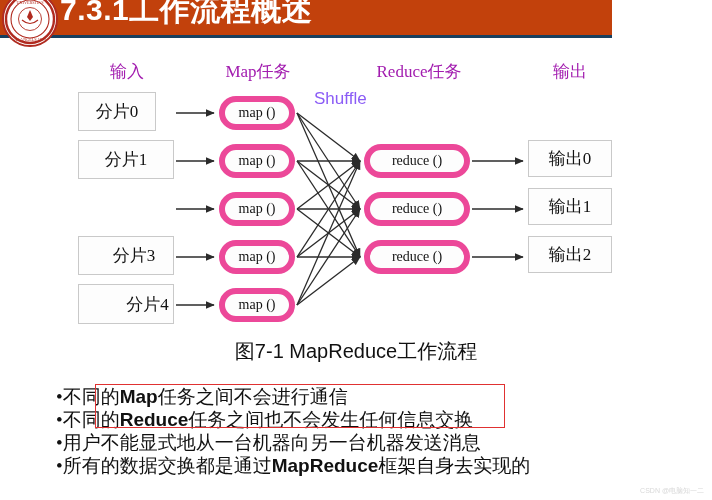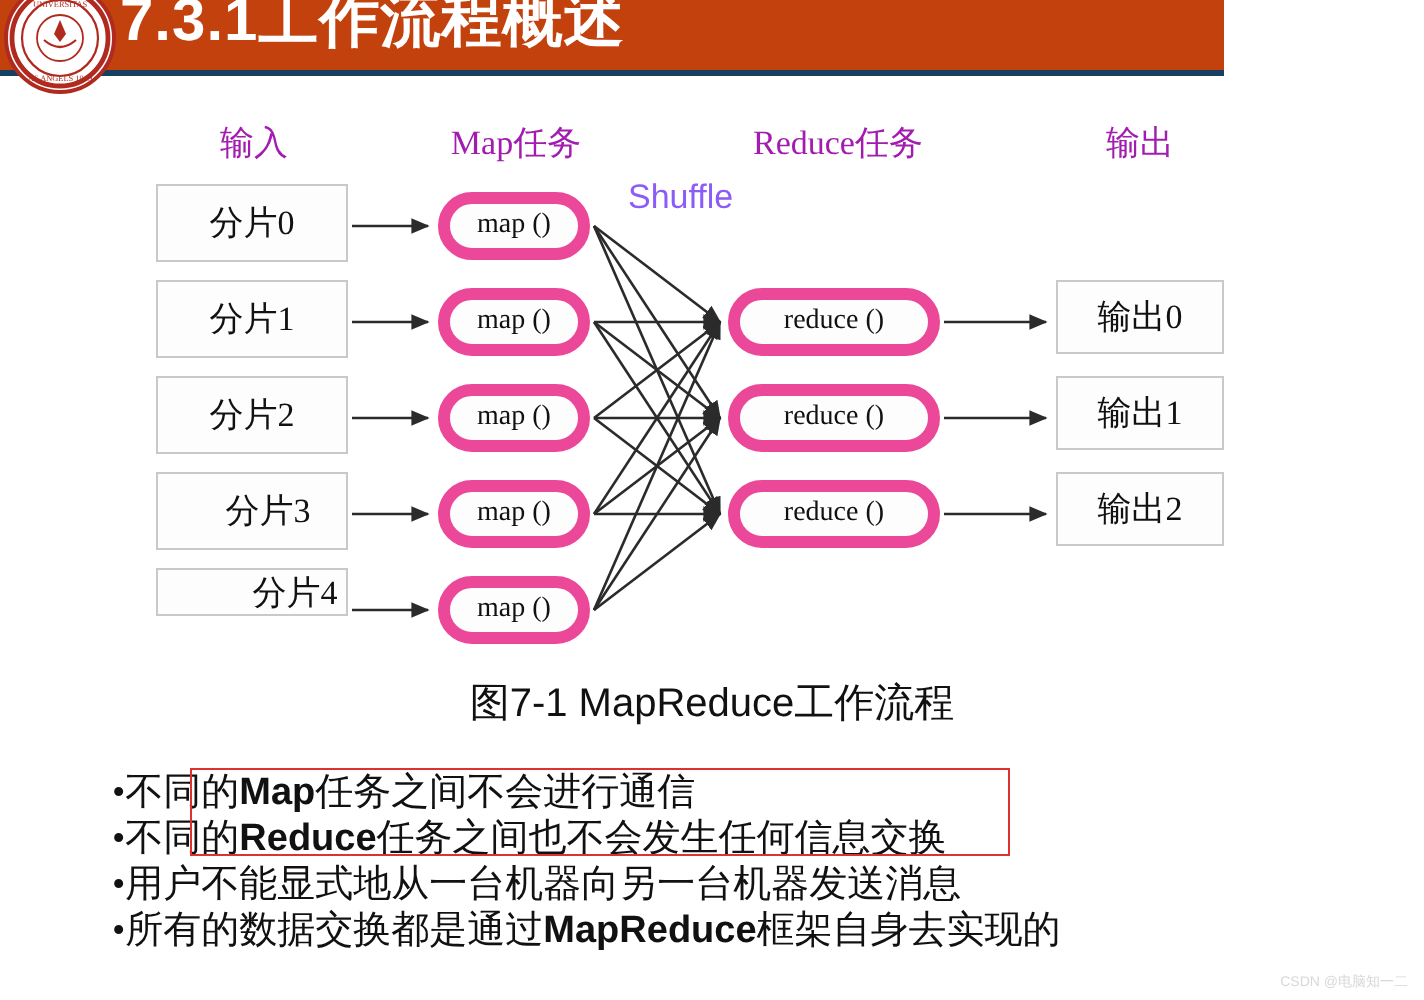--- a/index.html
+++ b/index.html
@@ -123,25 +123,24 @@
 
   <div class="diagram">
 
     <div class="col-head" style="left:81px;top:22px;width:92px;">输入</div>
     <div class="col-head" style="left:202px;top:22px;width:112px;text-align:center;">Map任务</div>
     <div class="col-head" style="left:352px;top:22px;width:134px;">Reduce任务</div>
     <div class="col-head" style="left:522px;top:22px;width:96px;">输出</div>
 
     <div class="shuffle-label">Shuffle</div>
 
-    <div class="box" style="left:78px;top:54px;width:96px;height:39px;">分片0</div>
+    <div class="box" style="left:78px;top:54px;width:78px;height:39px;">分片0</div>
     <div class="box" style="left:78px;top:102px;width:96px;height:39px;">分片1</div>
-    <div class="box" style="left:78px;top:150px;width:96px;height:39px;">分片2</div>
     <div class="box" style="left:78px;top:198px;width:96px;height:39px;padding-left:16px;">分片3</div>
-    <div class="box" style="left:78px;top:246px;width:96px;height:24px;padding-left:43px;">分片4</div>
+    <div class="box" style="left:78px;top:246px;width:96px;height:40px;padding-left:43px;">分片4</div>
 
     <div class="oval" style="left:219px;top:58px;width:76px;height:34px;">map ()</div>
     <div class="oval" style="left:219px;top:106px;width:76px;height:34px;">map ()</div>
     <div class="oval" style="left:219px;top:154px;width:76px;height:34px;">map ()</div>
     <div class="oval" style="left:219px;top:202px;width:76px;height:34px;">map ()</div>
     <div class="oval" style="left:219px;top:250px;width:76px;height:34px;">map ()</div>
 
     <div class="oval" style="left:364px;top:106px;width:106px;height:34px;">reduce ()</div>
     <div class="oval" style="left:364px;top:154px;width:106px;height:34px;">reduce ()</div>
     <div class="oval" style="left:364px;top:202px;width:106px;height:34px;">reduce ()</div>

